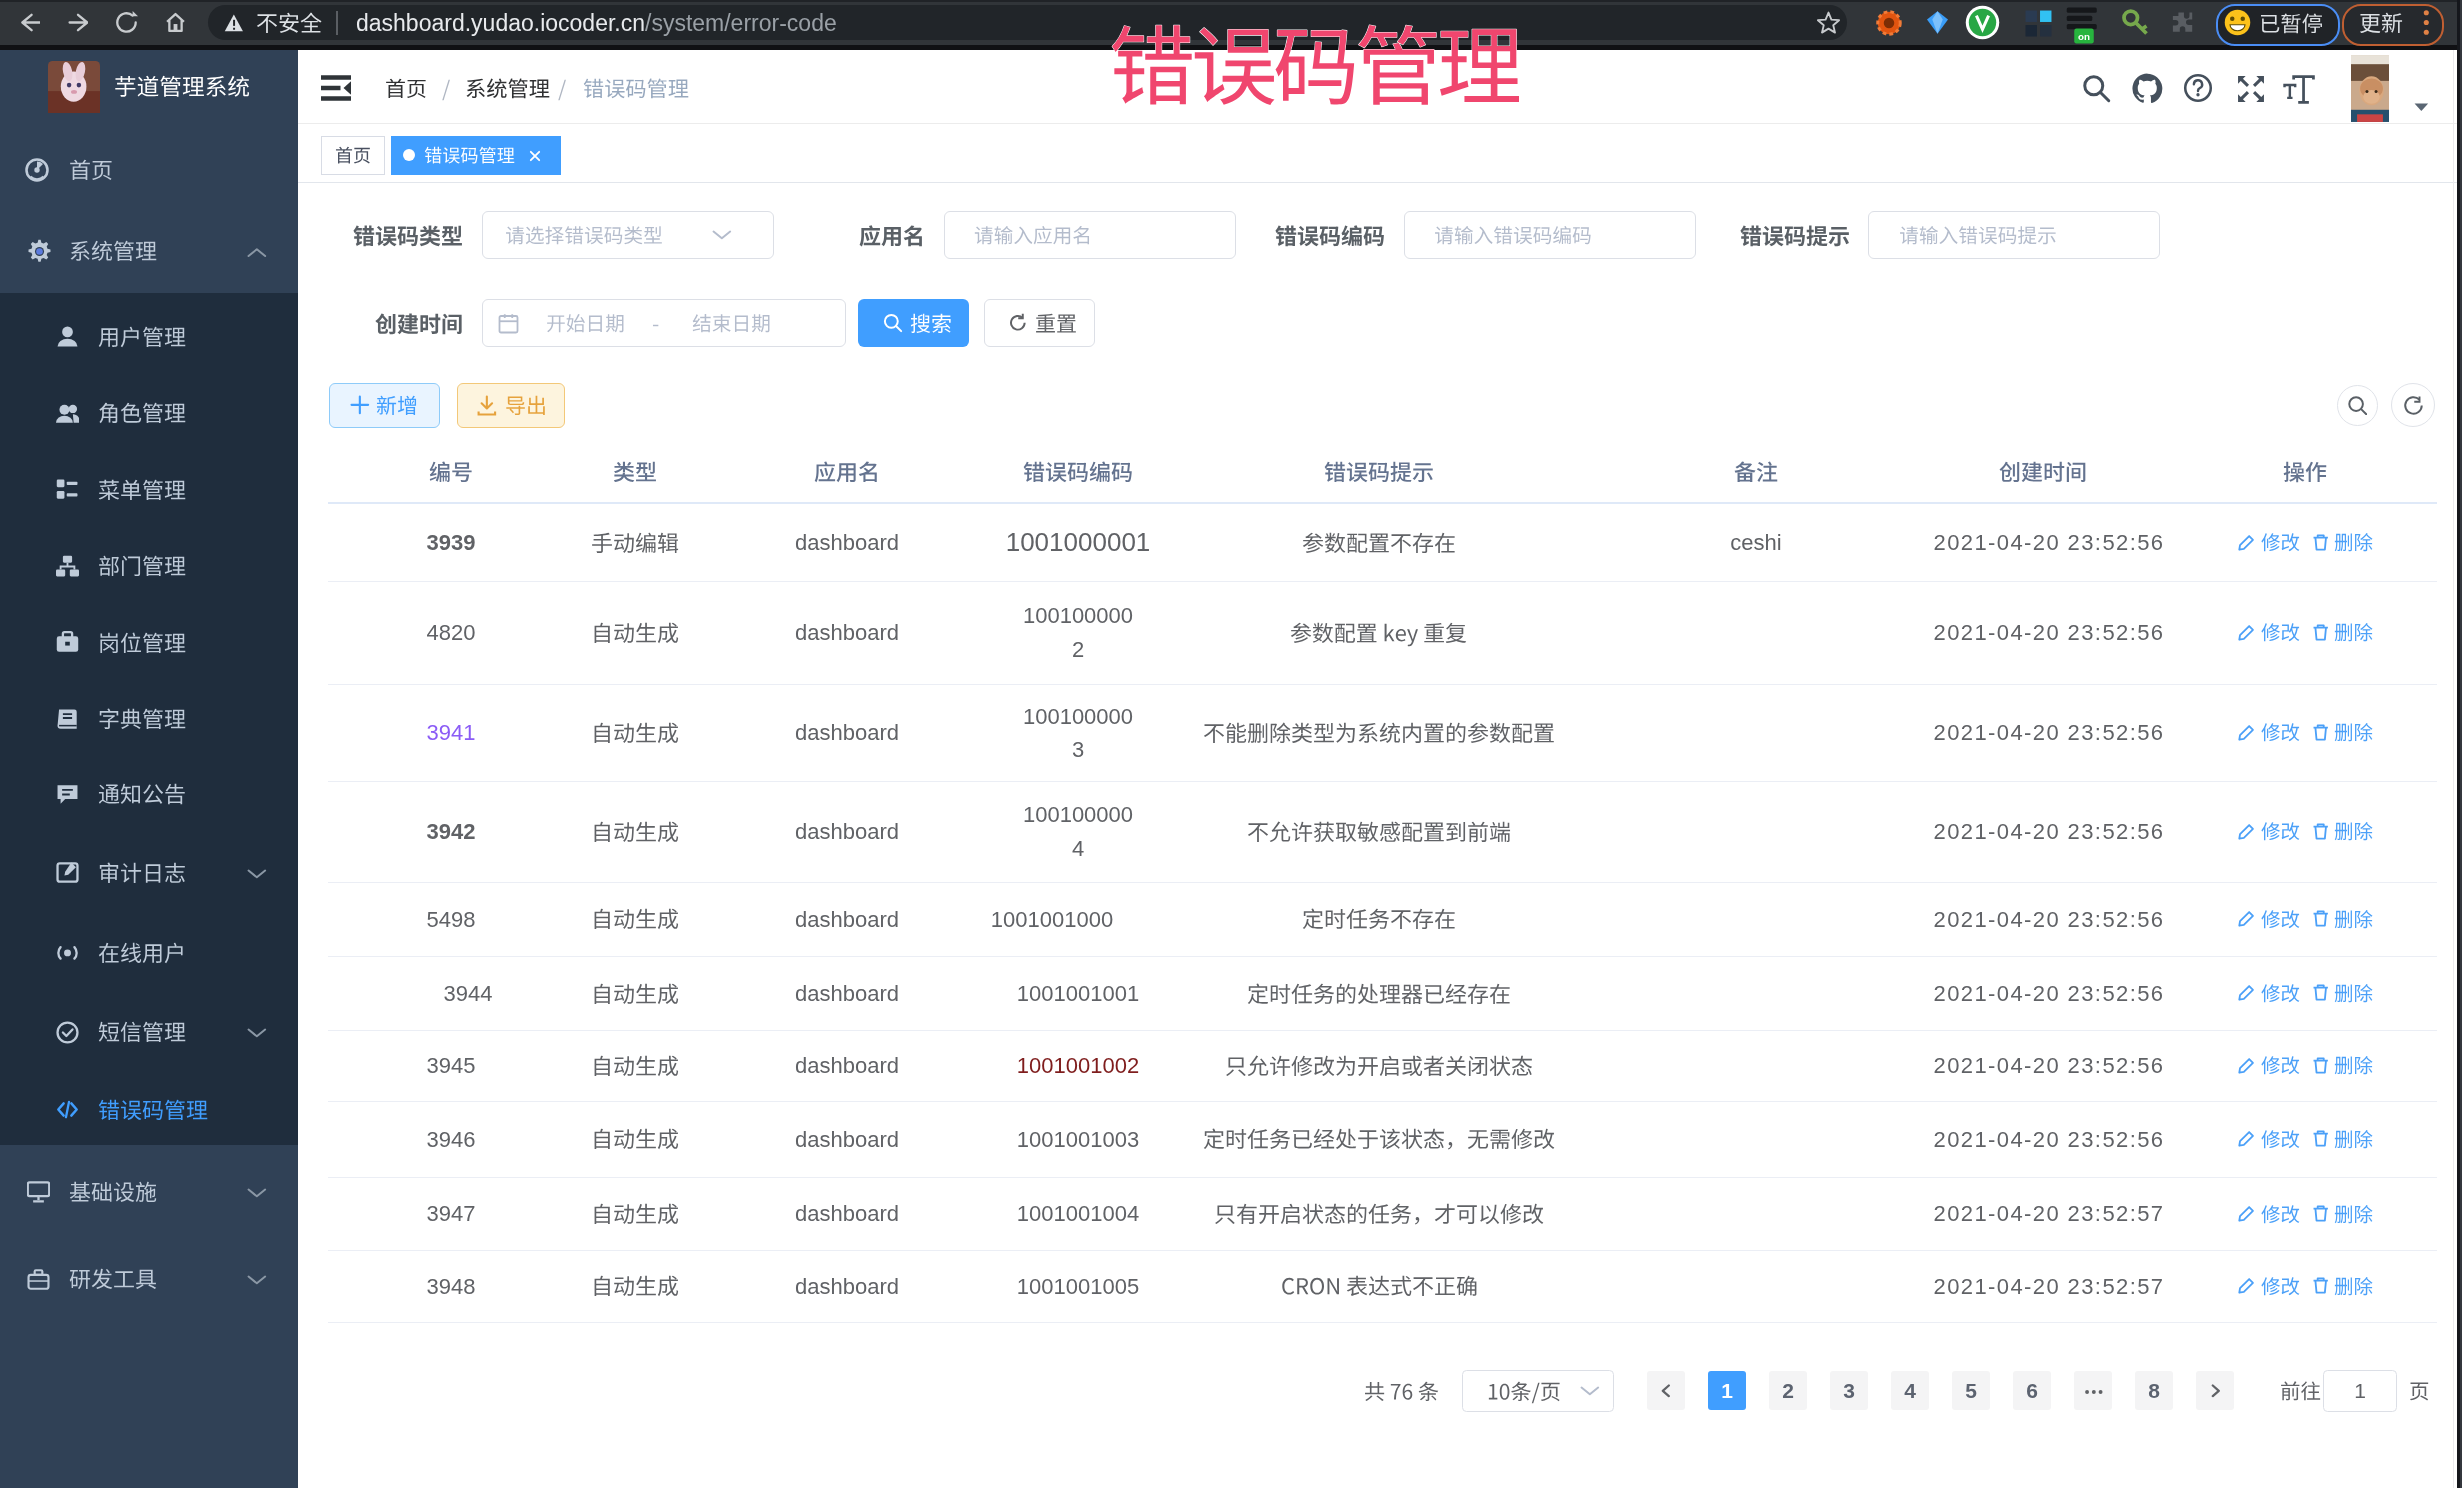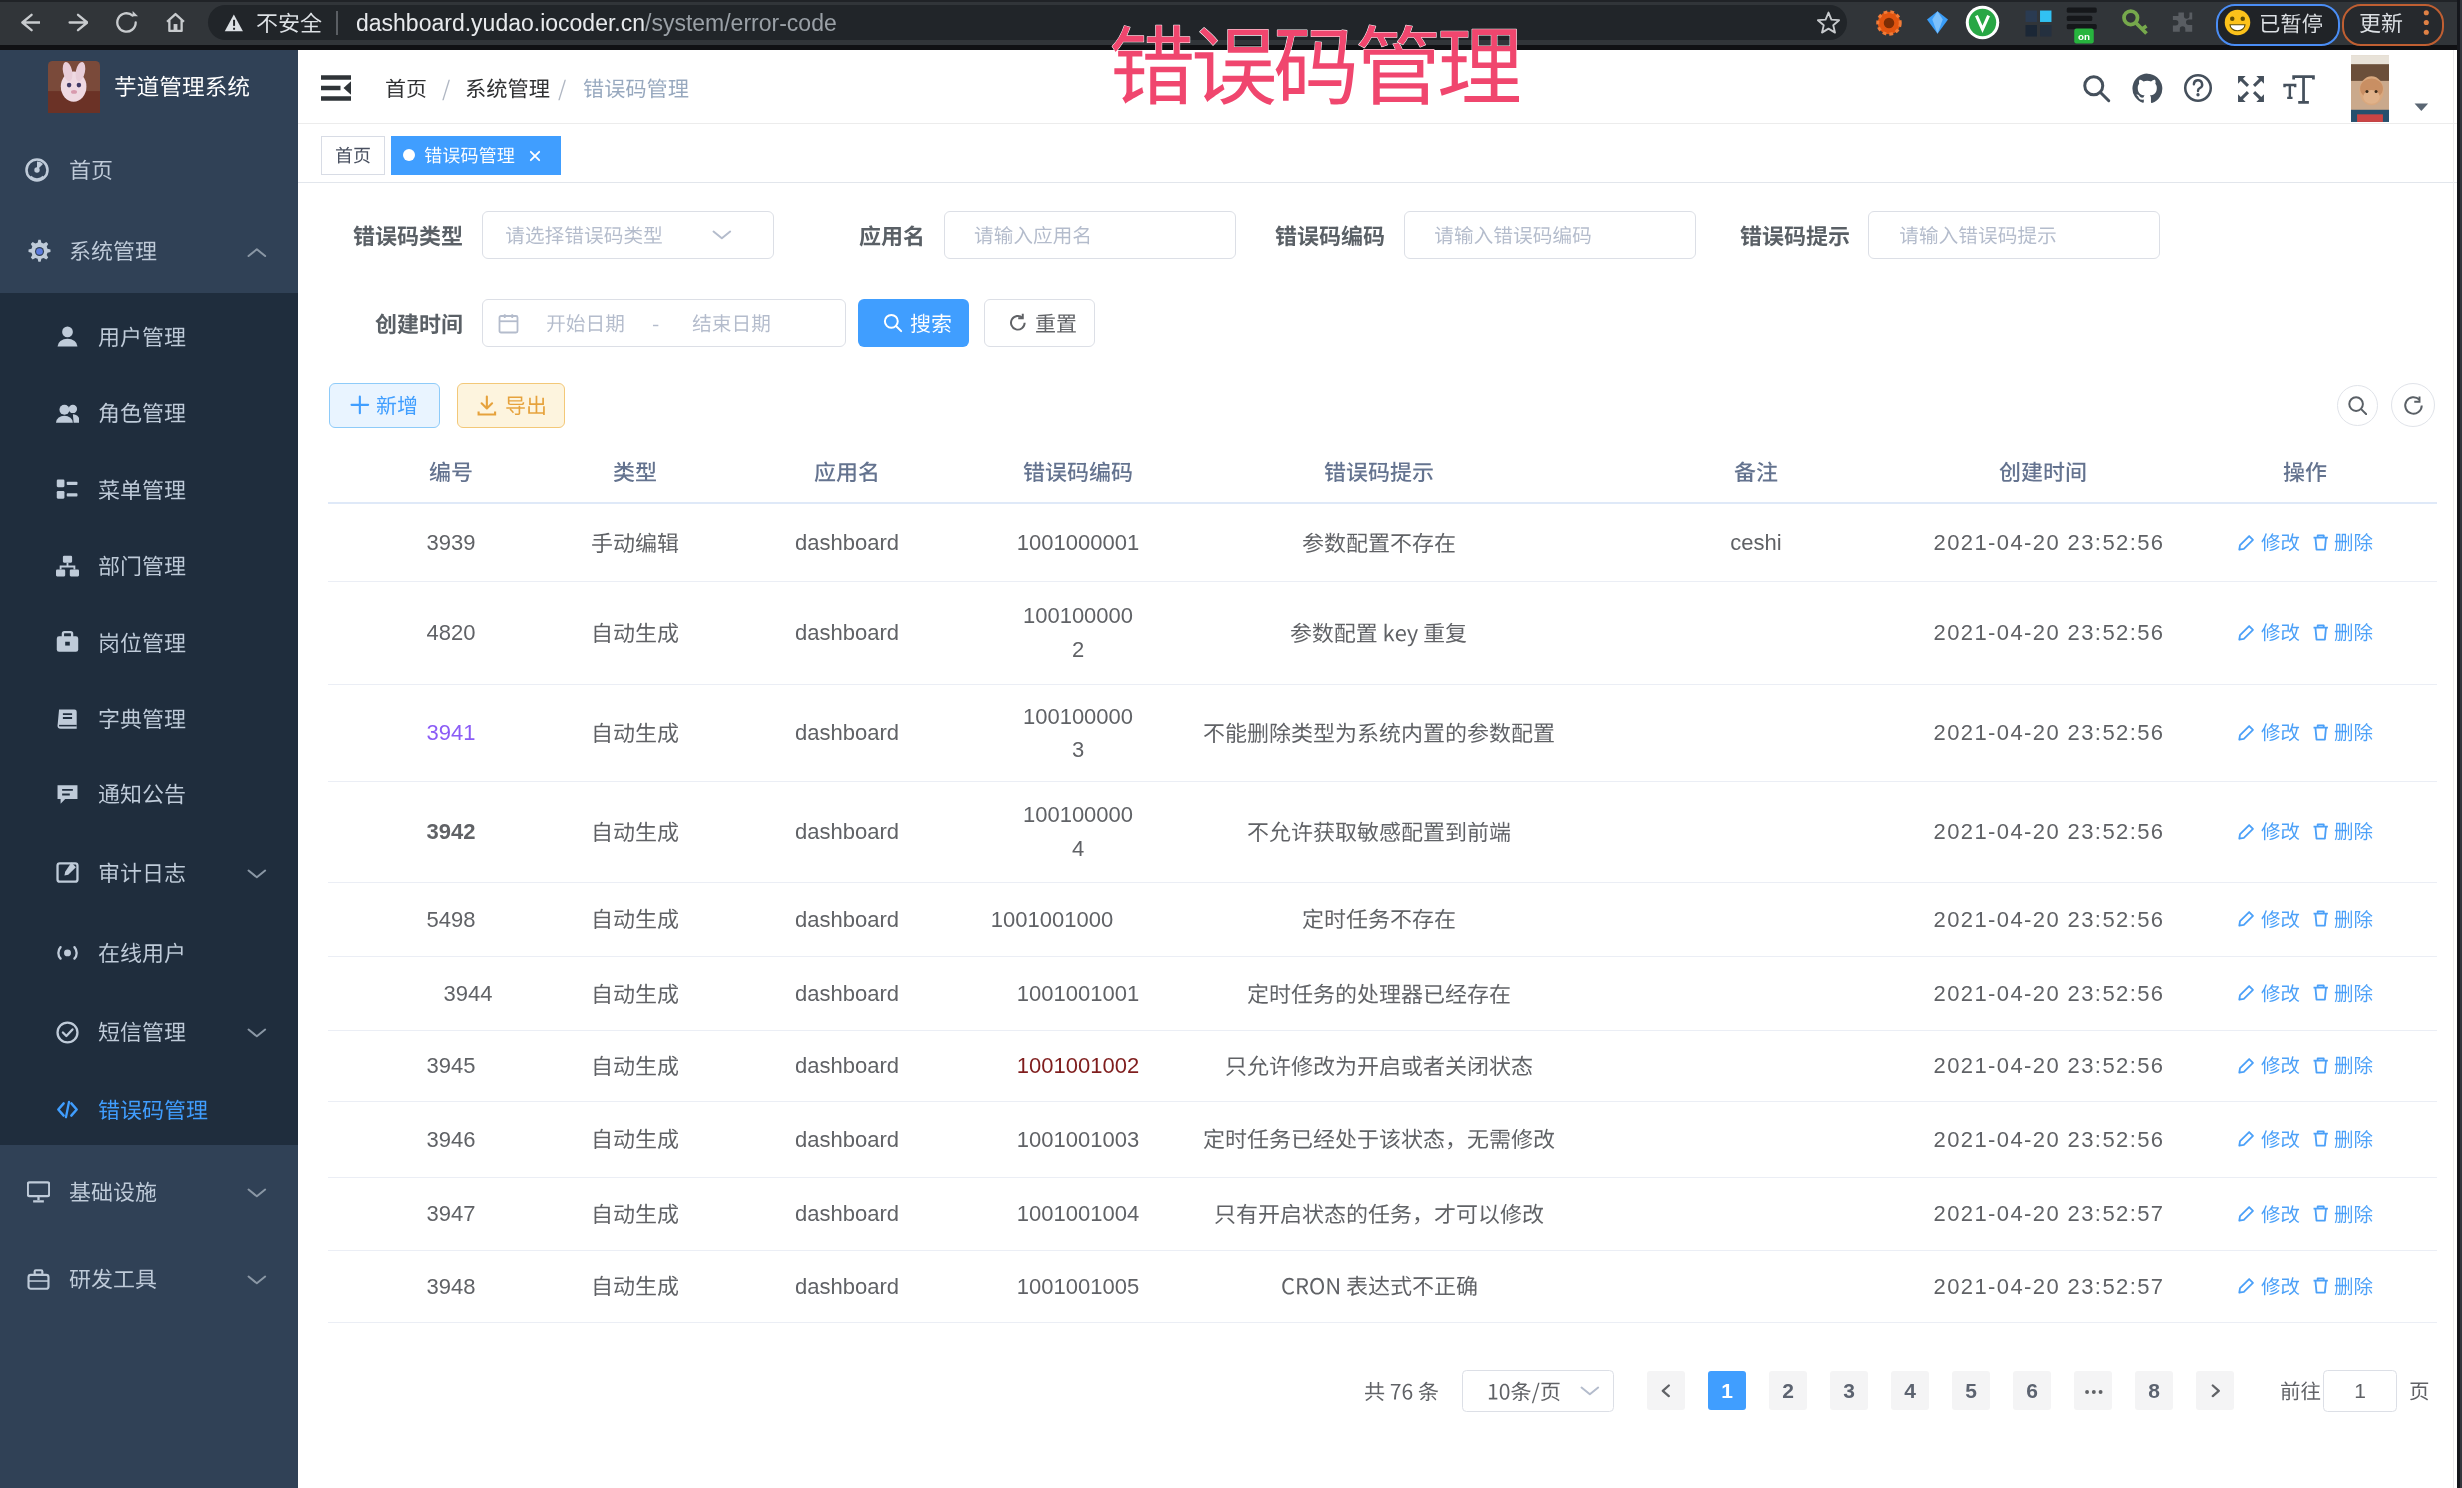--- a/index.html
+++ b/index.html
@@ -866,26 +866,26 @@
 <svg class="t " style="left:1734px;top:457px" width="44" height="30" viewBox="0 -1050 2000 1350">
     <use href="#q42" fill="#64738f"></use>
   </svg>
 <svg class="t " style="left:1999px;top:457px" width="88" height="30" viewBox="0 -1050 4000 1350">
     <use href="#q43" fill="#64738f"></use>
   </svg>
 <svg class="t " style="left:2283px;top:457px" width="44" height="30" viewBox="0 -1050 2000 1350">
     <use href="#q44" fill="#64738f"></use>
   </svg>
 <div class="ab" style="left:328px;top:502px;width:2109px;height:1.5px;background:#dfe9f8"></div>
-<div class="ab " style="left:451px;transform:translateX(-50%);top:526px;font-size:22px;color:#606266;font-weight:400;line-height:33px">3939</div>
+<div class="ab " style="left:451px;transform:translateX(-50%);top:526px;font-size:22px;color:#606266;font-weight:700;line-height:33px">3939</div>
 <svg class="t " style="left:591px;top:528px" width="88" height="30" viewBox="0 -1050 4000 1350">
     <use href="#q45" fill="#606266"></use>
   </svg>
 <div class="ab " style="left:847px;transform:translateX(-50%);top:526px;font-size:22px;color:#606266;font-weight:400;line-height:33px">dashboard</div>
-<div class="ab " style="left:1078px;transform:translateX(-50%);top:526px;font-size:22px;color:#606266;font-weight:400;line-height:33px">1001000001</div>
+<div class="ab " style="left:1078px;transform:translateX(-50%);top:526px;font-size:26px;color:#606266;font-weight:400;line-height:33px">1001000001</div>
 <svg class="t " style="left:1302px;top:528px" width="154" height="30" viewBox="0 -1050 7000 1350">
     <use href="#q46" fill="#606266"></use>
   </svg>
 <div class="ab " style="left:1756px;transform:translateX(-50%);top:526px;font-size:22px;color:#606266;font-weight:400;line-height:33px">ceshi</div>
 <div class="ab " style="left:2049px;transform:translateX(-50%);top:526px;font-size:22px;color:#606266;font-weight:400;letter-spacing:1.4px;line-height:33px">2021-04-20 23:52:56</div>
 <svg class="t" style="left:2237px;top:533px" width="19" height="19" viewBox="0 0 25 25">
     <path d="M16 4 L21 9 L9 21 L3 22 L4 16 Z" fill="none" stroke="#4ba0f8" stroke-width="2.4" stroke-linejoin="round"></path>
   </svg>
 <svg class="t " style="left:2261px;top:529px" width="39" height="26.6" viewBox="0 -1050 2000 1350">
     <use href="#q47" fill="#4ba0f8"></use>

